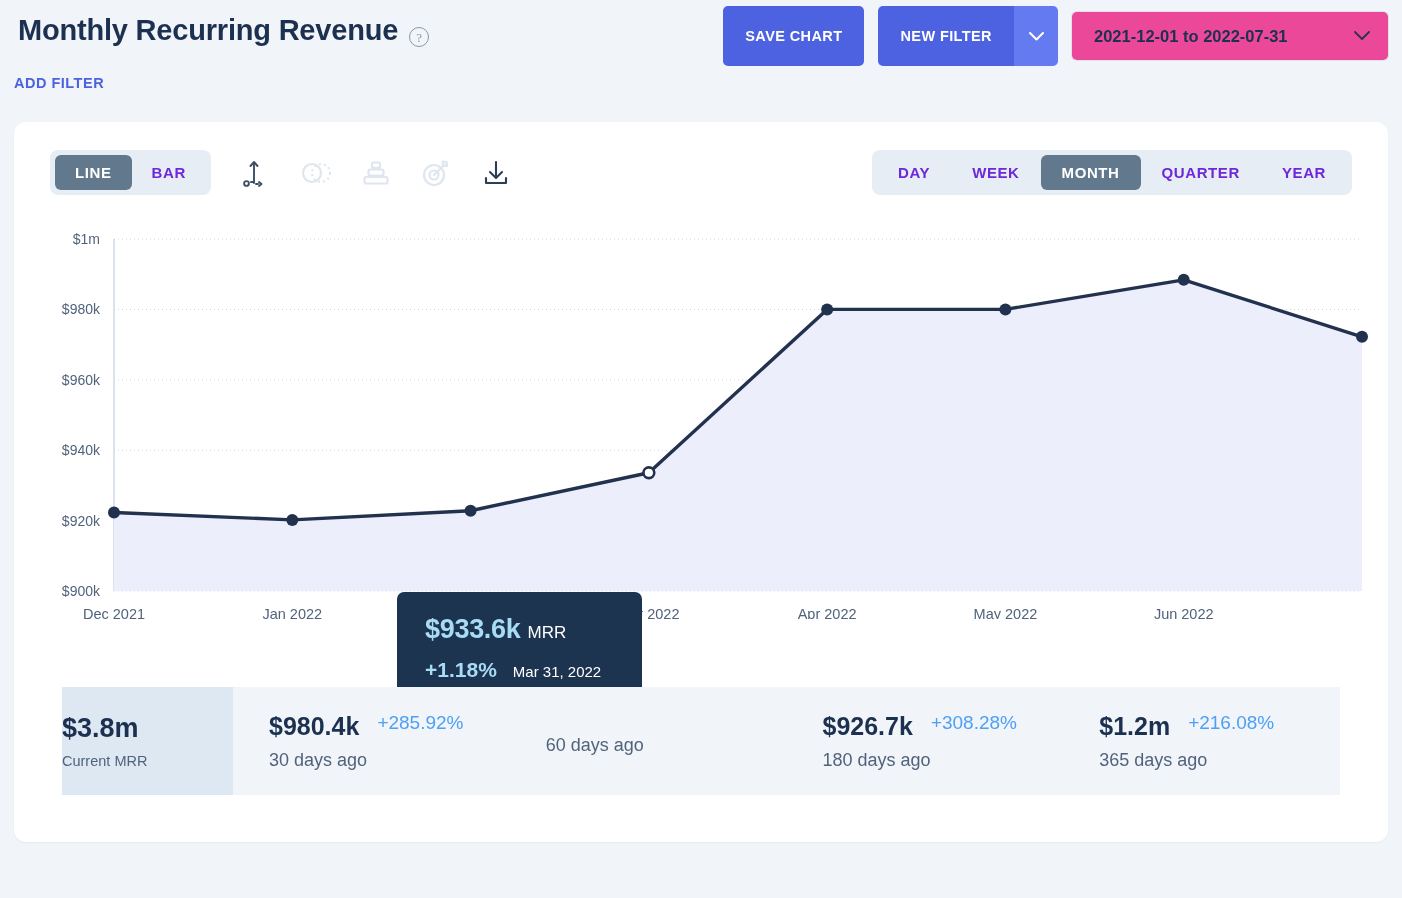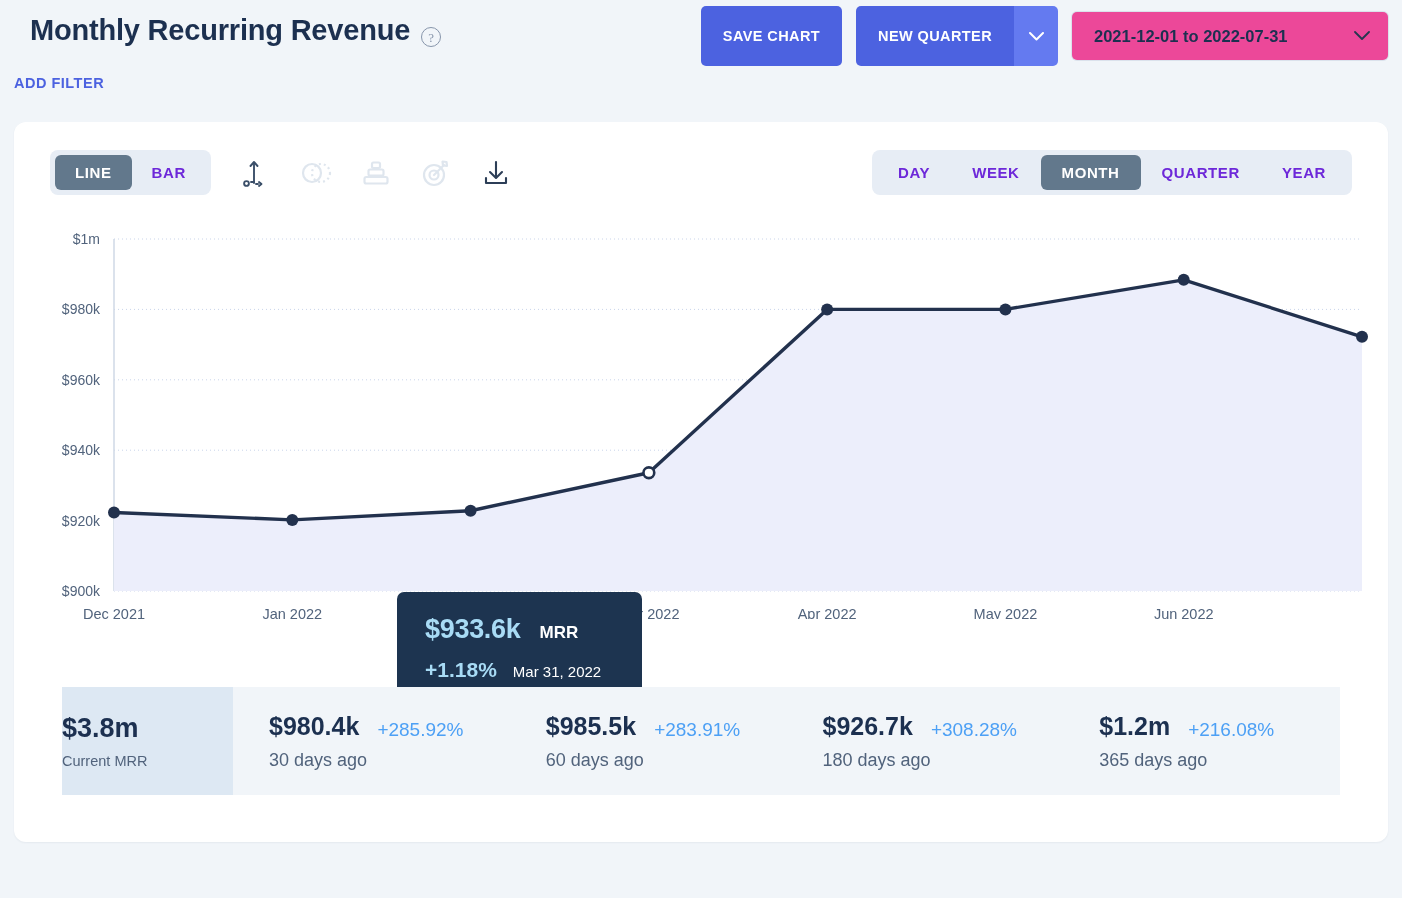--- a/index.html
+++ b/index.html
@@ -9,21 +9,21 @@
     background:#f1f5f9;
     font-family:"Liberation Sans", sans-serif;
     color:#1e3050;
     overflow:hidden;
   }
 
   
   .topbar{
     position:relative;
     height:60px;
-    padding:0 30px;
+    padding:0 18px;
     display:flex; align-items:center;
   }
   .page-title{
     font-size:29px; font-weight:700; letter-spacing:-0.2px;
     color:#1c3050; white-space:nowrap;
   }
   .help-icon{
     display:inline-flex; align-items:center; justify-content:center;
     width:20px;height:20px;border-radius:50%;
     border:1.6px solid #8795ab; color:#8795ab;
@@ -116,21 +116,21 @@
 
   
   .tooltip{
     position:absolute; left:383px; top:373px;
     width:245px; height:122px;
     background:#1d3450; border-radius:7px;
     padding:22px 26px 0 28px;
   }
   .tt-row1{ display:flex; align-items:baseline; }
   .tt-value{ color:#a8dbf5; font-size:27px; font-weight:700; letter-spacing:-0.3px; }
-  .tt-unit{ color:#ffffff; font-size:17px; margin-left:19px; font-weight:700; }
+  .tt-unit{ color:#ffffff; font-size:17px; margin-left:7px; font-weight:400; }
   .tt-row2{ display:flex; align-items:baseline; margin-top:13px; }
   .tt-delta{ color:#a8dbf5; font-size:21px; font-weight:700; }
   .tt-date{ color:#ffffff; font-size:15px; margin-left:16px; }
   .tt-arrow{
     position:absolute; left:197px; bottom:-20px;
     width:0;height:0;
     border-left:25px solid #1d3450;
     border-bottom:21px solid transparent;
   }
 
@@ -143,38 +143,38 @@
   .stat-current{
     width:171px; background:#dde8f3;
     display:flex;flex-direction:column;justify-content:center;
   }
   .stat-current .big{ font-size:27px; font-weight:700; color:#1c3050; }
   .stat-current .sub{ font-size:14.5px; color:#51637c; margin-top:9px; }
   .stat{
     flex:1; display:flex; flex-direction:column; justify-content:center;
     padding-left:36px;
   }
-  .stat .line1{ display:flex; align-items:flex-end; }
+  .stat .line1{ display:flex; align-items:flex-start; }
   .stat .val{ font-size:25px; font-weight:700; color:#1c3050; }
   .stat .pct{ font-size:19px; color:#4da0f5; margin-left:18px; font-weight:400; }
   .stat .line2{ font-size:18px; color:#51637c; margin-top:9px; }
 </style>
 </head>
 <body>
 
 <div class="topbar">
   <div class="page-title">
     <span>Monthly Recurring Revenue</span><span class="help-icon">?</span>
   </div>
 
   <div class="header-actions">
     <button class="btn">SAVE CHART</button>
 
     <div class="split">
-      <button class="btn">NEW QUARTER</button>
+      <button class="btn">NEW FILTER</button>
       <div class="split-caret">
         <svg class="caret" width="15" height="9" viewBox="0 0 15 9">
           <path d="M1 1 L7.5 7.5 L14 1" fill="none" stroke="#ffffff" stroke-width="2" stroke-linecap="round" stroke-linejoin="round"></path>
         </svg>
       </div>
     </div>
 
     <div class="daterange">
       <span>2021-12-01 to 2022-07-31</span>
       <svg class="caret" width="16" height="10" viewBox="0 0 16 10" style="margin-left:22px">
@@ -318,24 +318,20 @@
 
     <div class="stat">
       <div class="line1">
         <span class="val">$980.4k</span>
         <span class="pct">+285.92%</span>
       </div>
       <div class="line2">30 days ago</div>
     </div>
 
     <div class="stat">
-      <div class="line1">
-        <span class="val">$985.5k</span>
-        <span class="pct">+283.91%</span>
-      </div>
       <div class="line2">60 days ago</div>
     </div>
 
     <div class="stat">
       <div class="line1">
         <span class="val">$926.7k</span>
         <span class="pct">+308.28%</span>
       </div>
       <div class="line2">180 days ago</div>
     </div>

